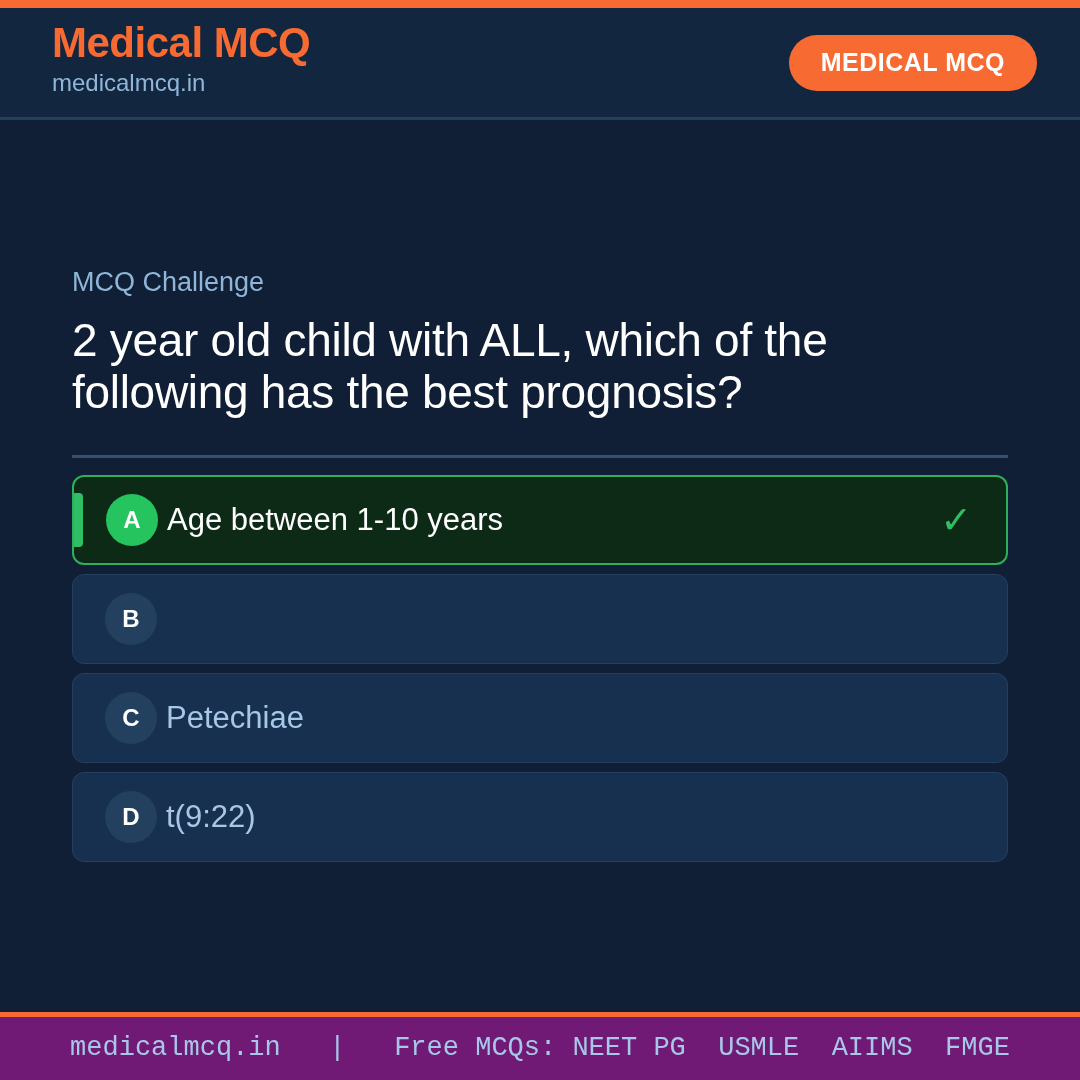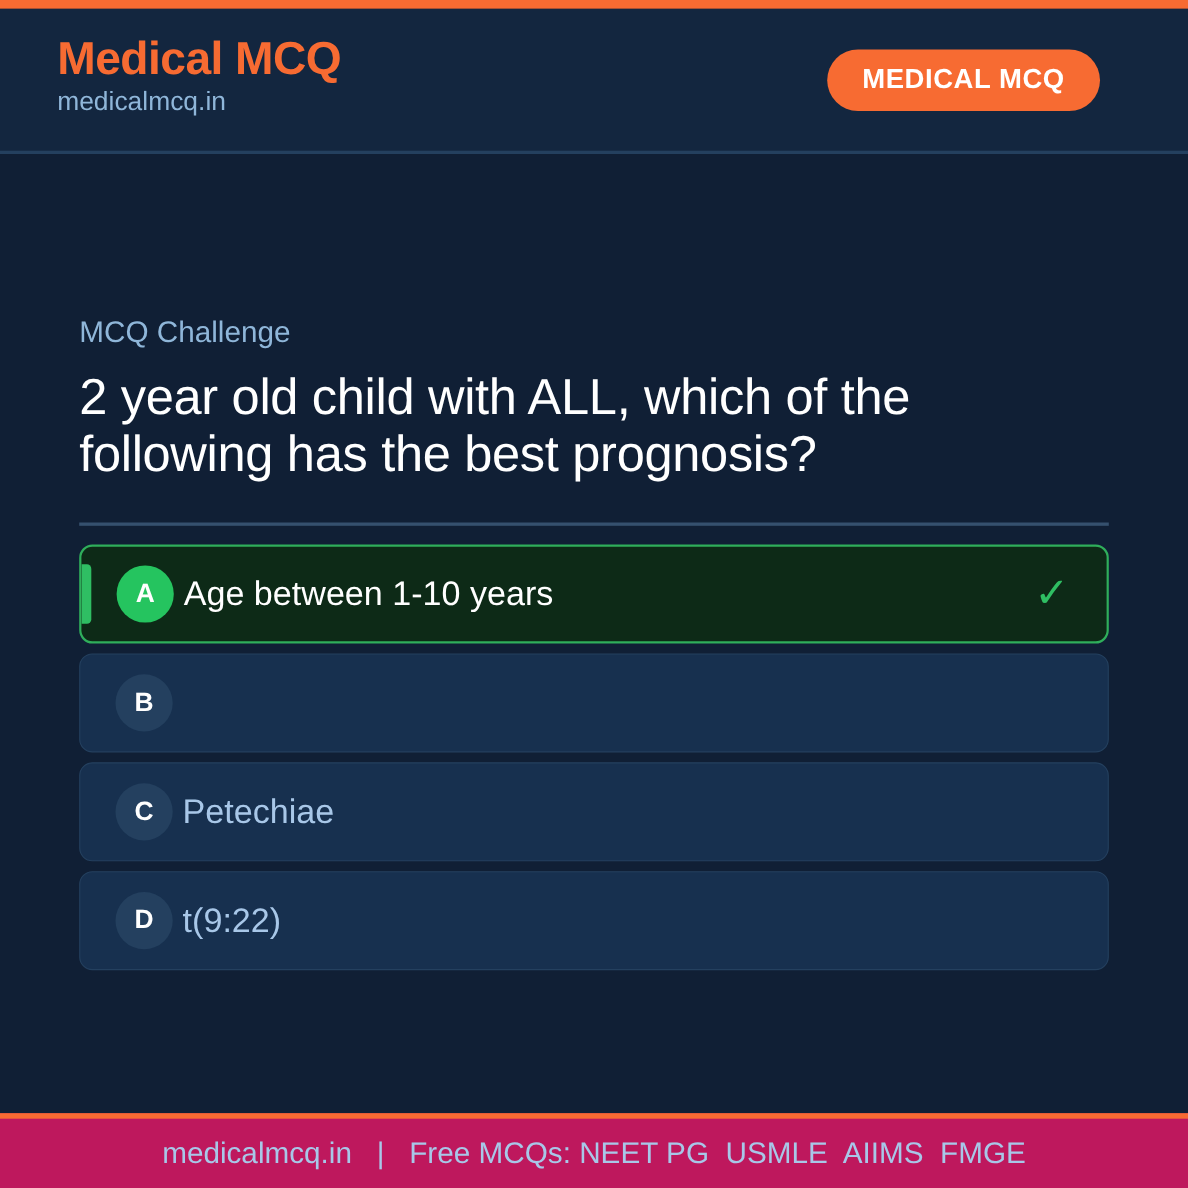--- a/index.html
+++ b/index.html
@@ -17,28 +17,28 @@
 
   
   .top-accent {
     height: 8px;
     width: 100%;
     background: #f76b32;
   }
 
   
   .header {
-    height: 132px;
+    height: 112px;
     background: #13263f;
     border-bottom: 3px solid #24405f;
     box-sizing: border-box;
     display: flex;
     align-items: center;
     justify-content: space-between;
-    padding: 0 80px 0 52px;
+    padding: 0 43px 0 52px;
     position: relative;
   }
   .brand-block {
     display: flex;
     flex-direction: column;
     justify-content: center;
     margin-top: -4px;
   }
   .brand-title {
     font-size: 42px;
@@ -160,27 +160,28 @@
     align-items: center;
   }
 
   
   .footer {
     position: absolute;
     left: 0;
     right: 0;
     bottom: 0;
     height: 68px;
-    background: #be185d;
+    background: #701a75;
     border-top: 5px solid #f76b32;
     box-sizing: border-box;
     display: flex;
     align-items: center;
     justify-content: center;
     gap: 0px;
+    font-family: Liberation Mono, monospace;
   }
   .footer-text {
     font-size: 27px;
     color: #a8c7e8;
     white-space: pre;
     line-height: 1;
   }
 </style>
 </head>
 <body>

